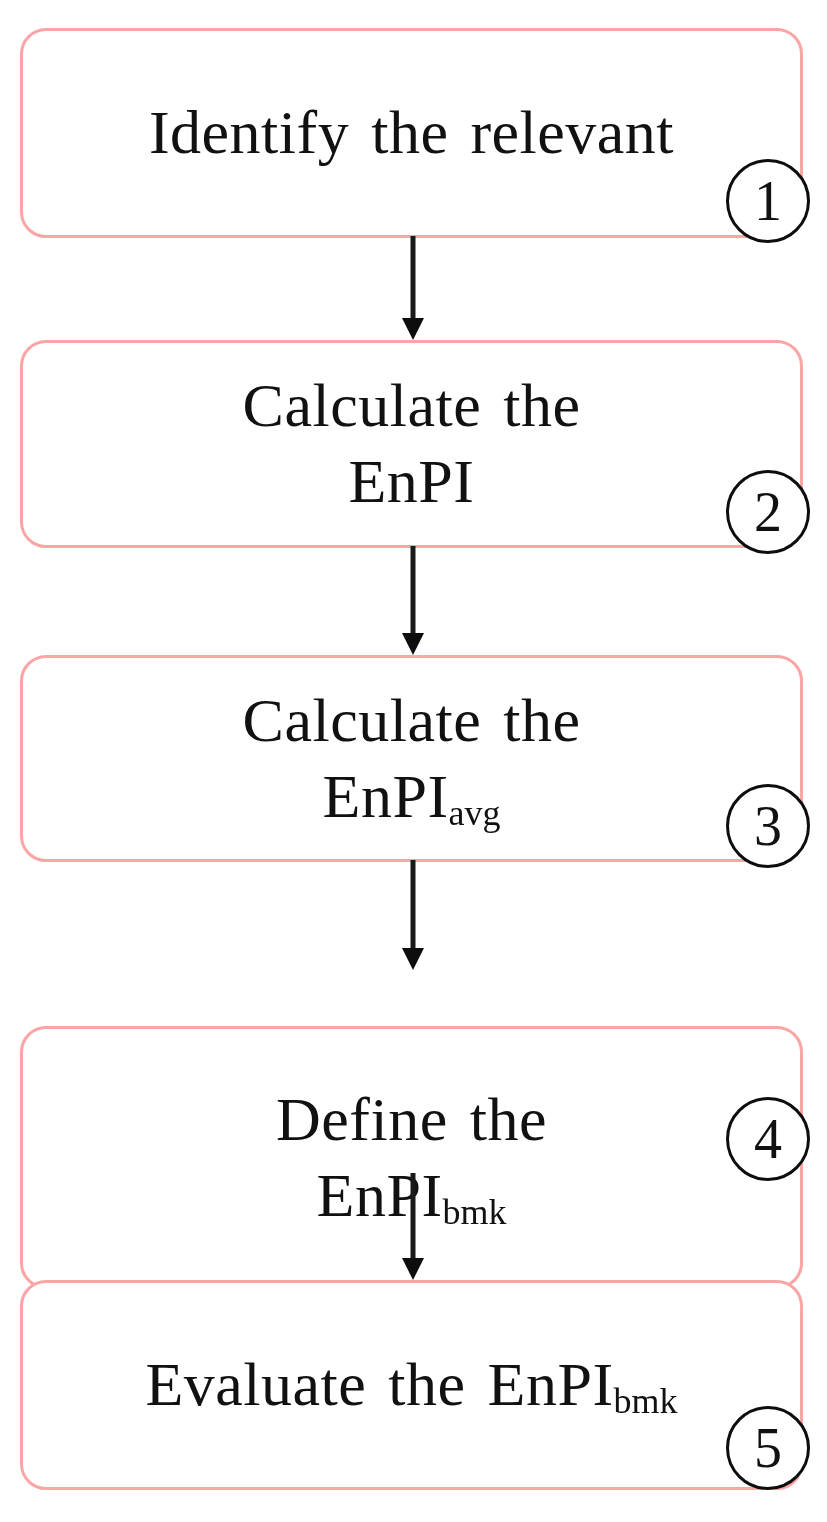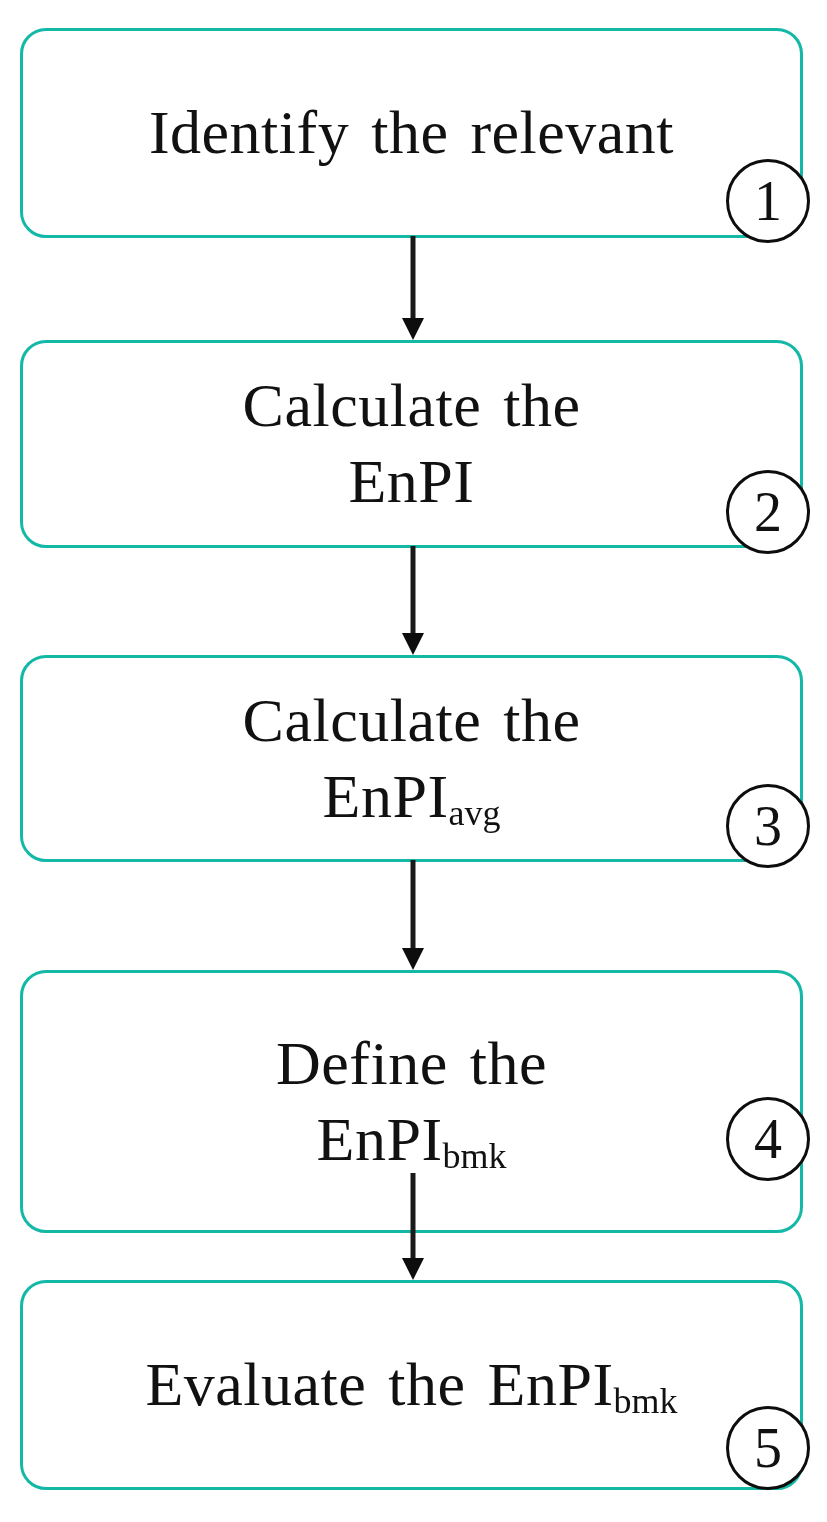--- a/index.html
+++ b/index.html
@@ -16,21 +16,21 @@
     width: 827px;
     height: 1522px;
     background: #ffffff;
     overflow: hidden;
   }
   .flow-node {
     position: absolute;
     left: 20px;
     width: 783px;
     box-sizing: border-box;
-    border: 3px solid #14b8a6;
+    border: 3px solid #fca5a5;
     border-radius: 26px;
     background: #ffffff;
     display: flex;
     align-items: center;
     justify-content: center;
   }
   .node-label {
     text-align: center;
     color: #111111;
     font-size: 62px;
@@ -121,21 +121,21 @@
     <span>3</span>
   </div>
 
   <div class="flow-arrow" style="top:860px; height:112px;">
     <svg width="827" height="112" viewBox="0 0 827 112" aria-hidden="true">
       <line x1="413" y1="0" x2="413" y2="94" stroke="#1a1a1a" stroke-width="5"></line>
       <polygon points="402,88 424,88 413,110" fill="#0d0d0d"></polygon>
     </svg>
   </div>
 
-  <div class="flow-node" id="box-4" style="top:970px; height:263px;">
+  <div class="flow-node" id="box-4" style="top:1026px; height:263px;">
     <div class="node-label">
       <span>Define  the</span><br>
       <span>EnPI</span><sub>bmk</sub>
     </div>
   </div>
   <div class="step-badge" style="left:726px; top:1097px;">
     <span>4</span>
   </div>
 
   <div class="flow-arrow" style="top:1173px; height:109px;">

